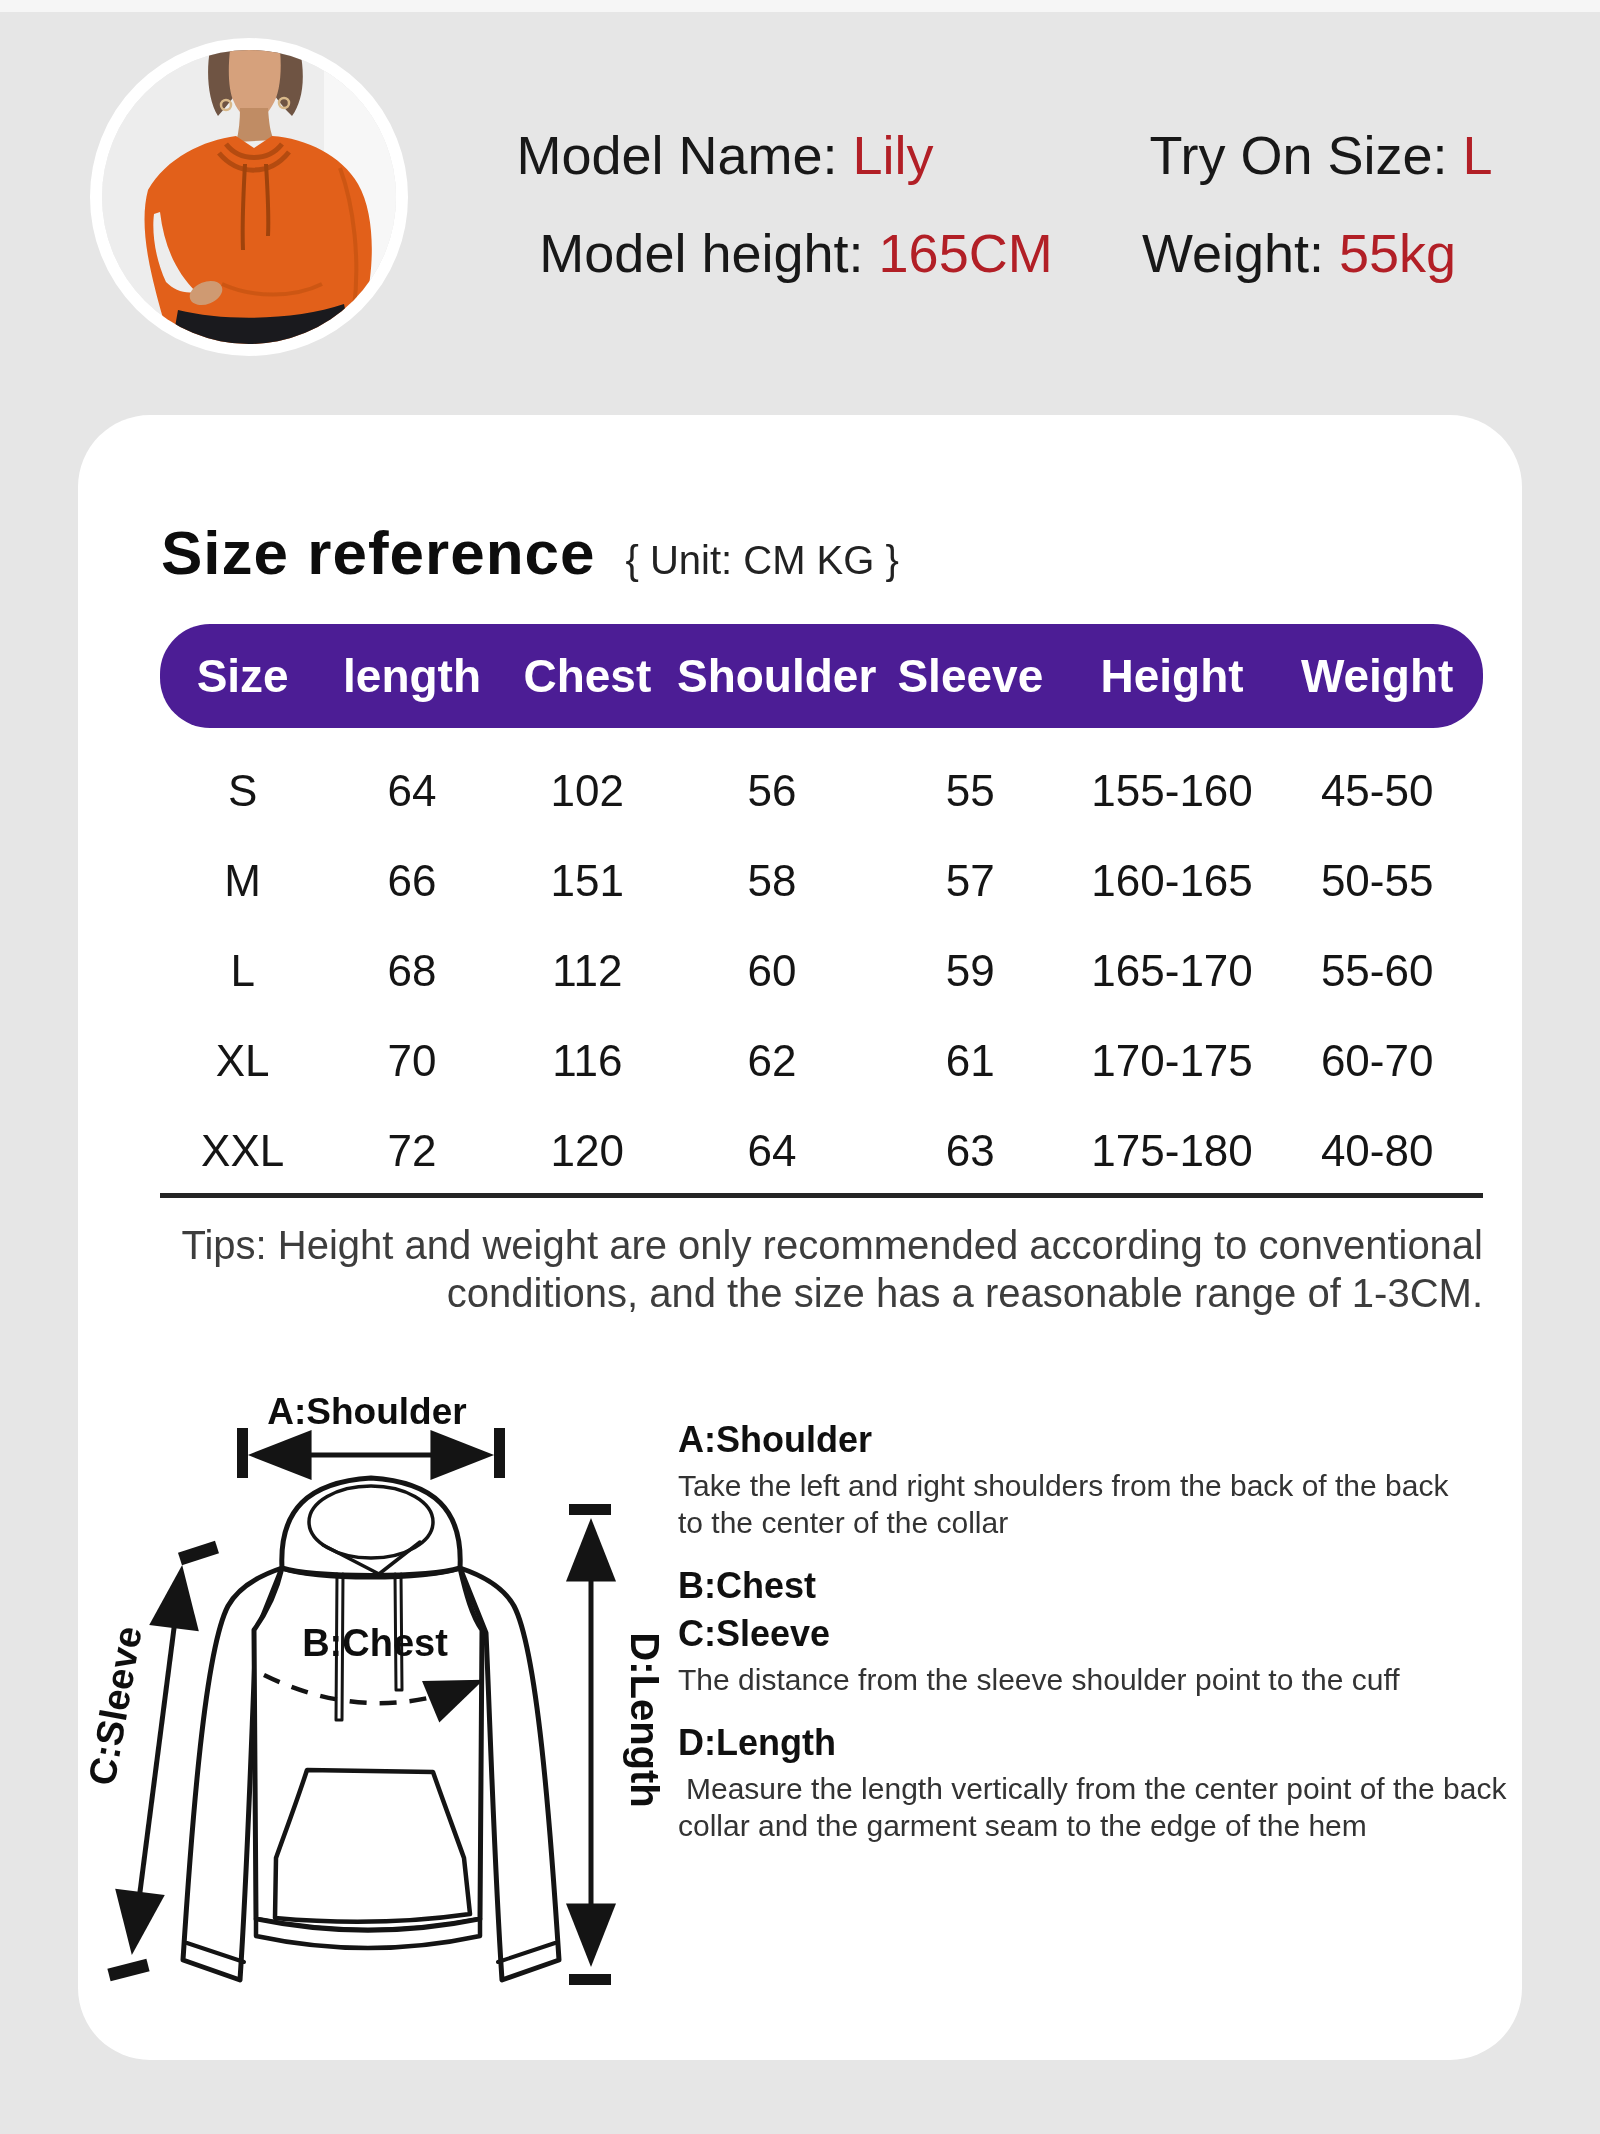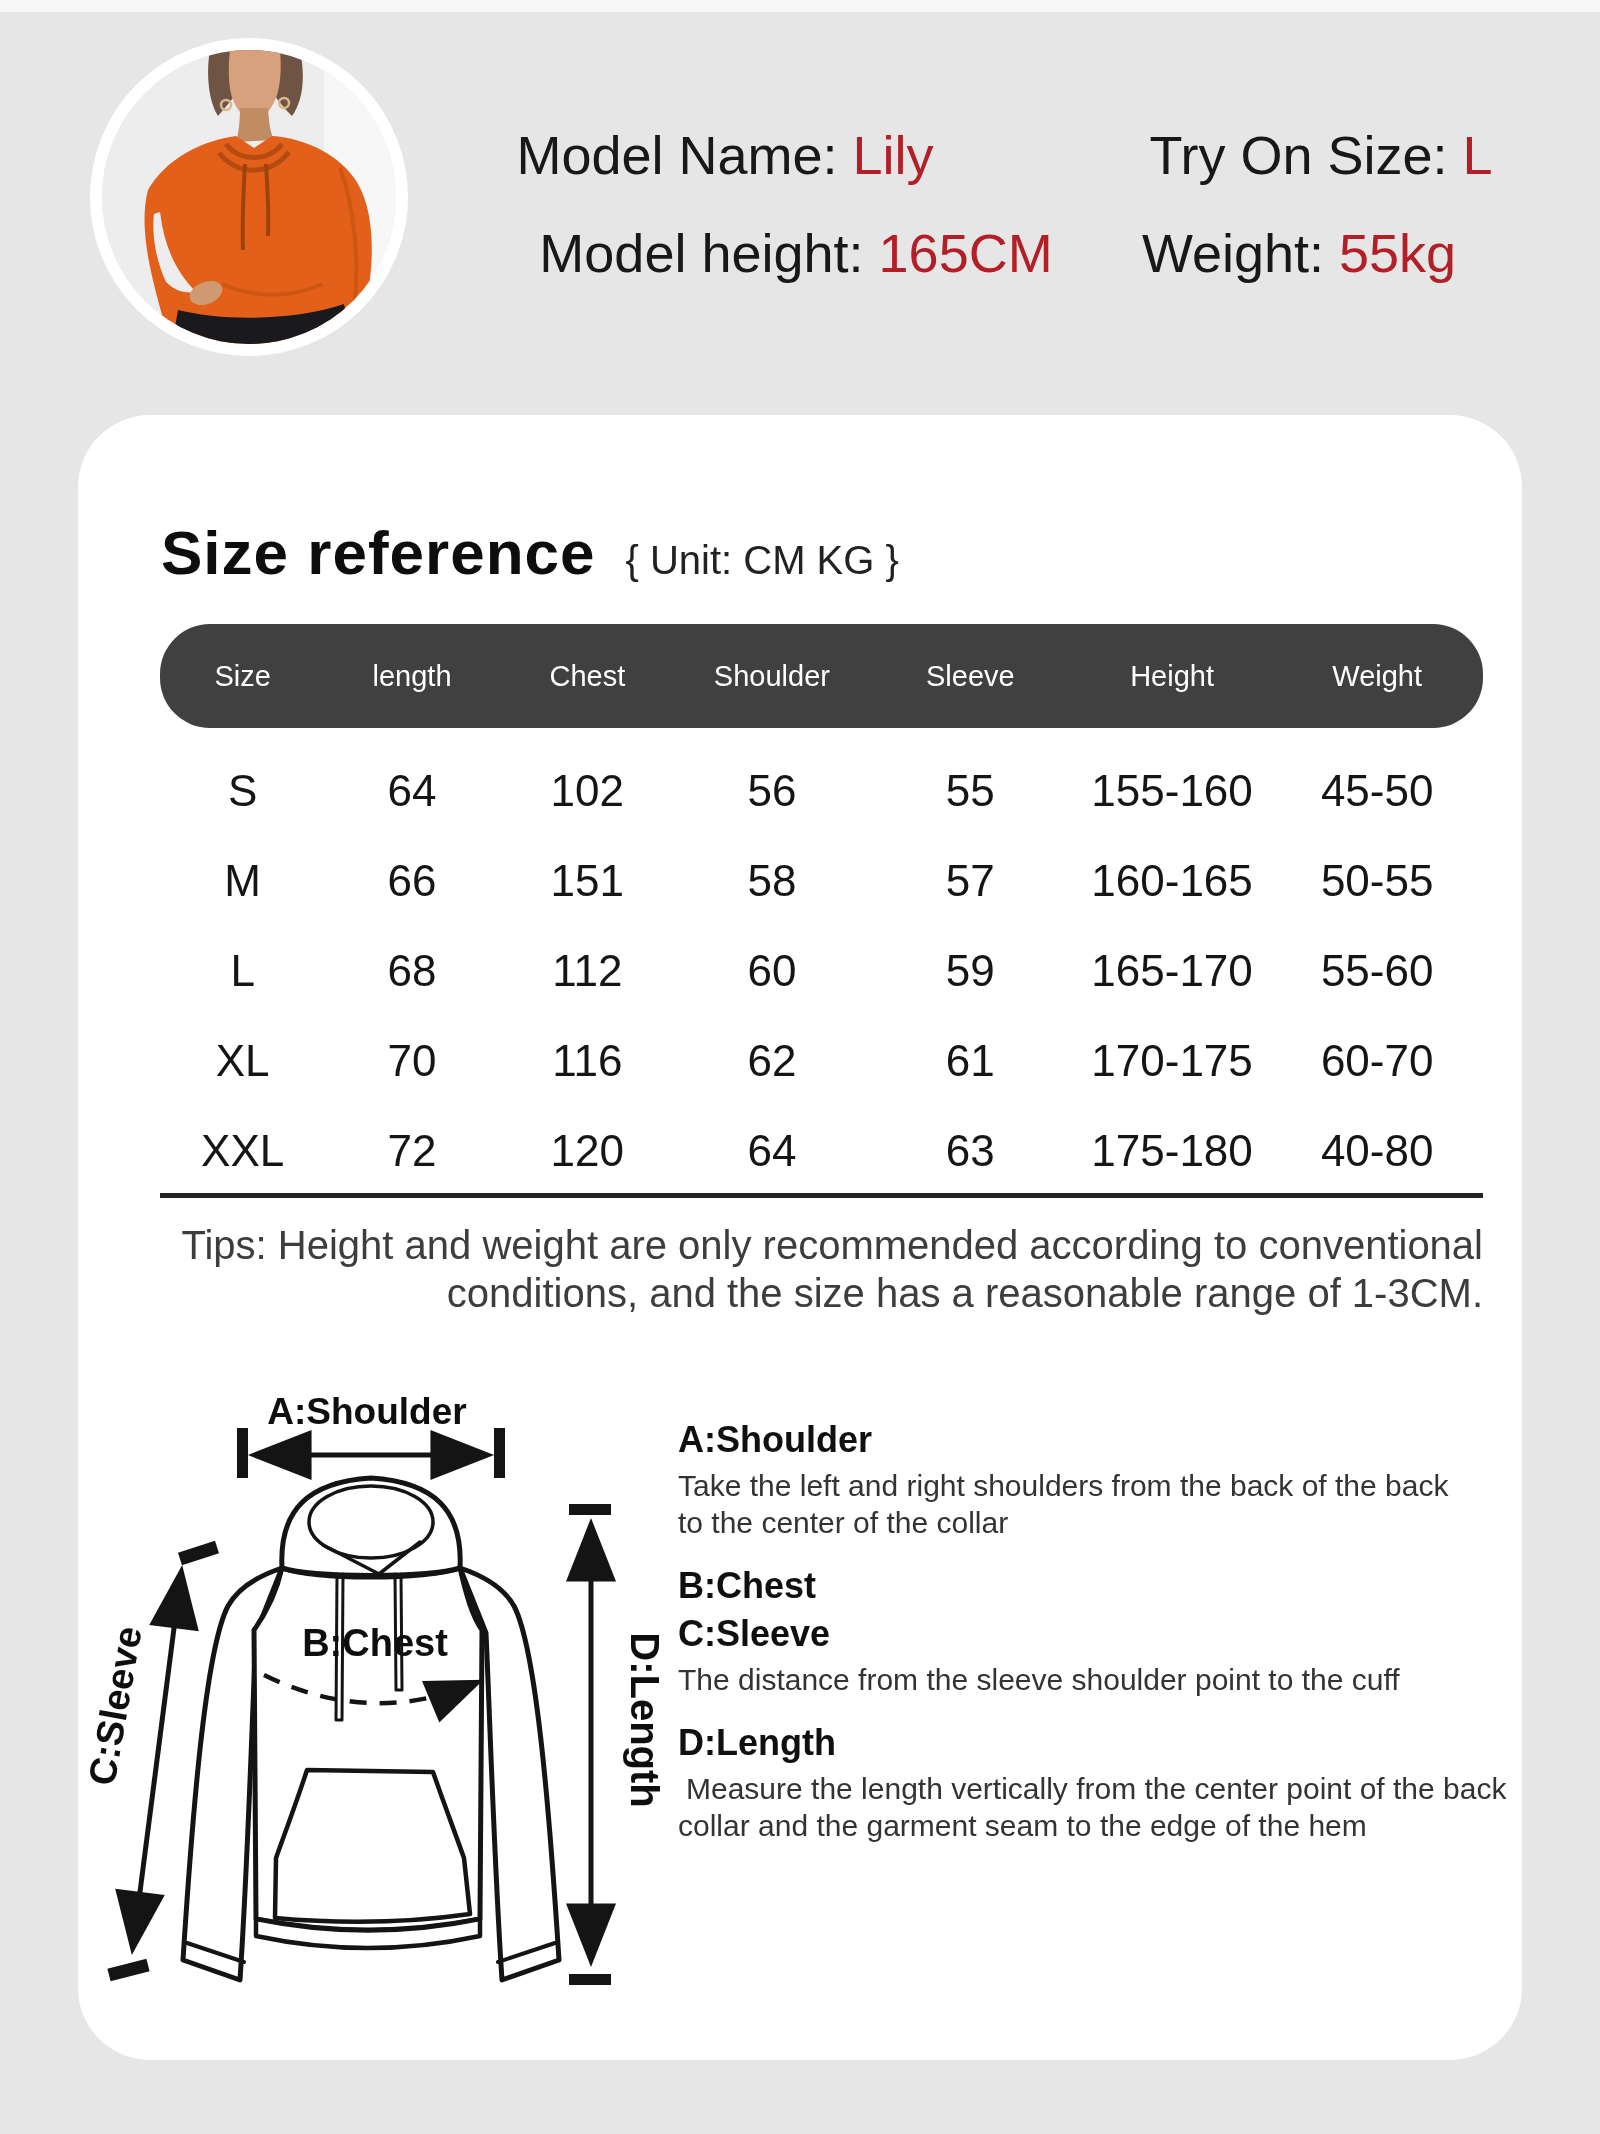--- a/index.html
+++ b/index.html
@@ -21,21 +21,21 @@
   
   .card{position:absolute;left:78px;top:415px;width:1444px;height:1645px;background:#ffffff;
         border-radius:72px;}
   .heading-row{position:absolute;left:77px;top:96px;display:flex;align-items:baseline;gap:24px;}
   .heading-row h1{margin:6px;font-size:62px;font-weight:bold;color:#0d0d0d;letter-spacing:1px;}
   .heading-row .unit{font-size:40px;color:#222;}
 
   
   table.size{position:absolute;left:82px;top:209px;width:1323px;border-collapse:separate;
              border-spacing:0;table-layout:fixed;}
-  table.size th{height:102px;background:#404040;color:#fff;font-weight:400;font-size:29px;
+  table.size th{height:102px;background:#4c1d95;color:#fff;font-weight:700;font-size:46px;
                 text-align:center;vertical-align:middle;}
   table.size th:first-child{border-radius:50px 0 0 50px;}
   table.size th:last-child{border-radius:0 50px 50px 0;}
   table.size td{height:88px;font-size:44px;color:#151515;text-align:center;vertical-align:middle;}
   table.size tr.spacer td{height:16px;}
   .divider{position:absolute;left:82px;top:778px;width:1323px;height:5px;background:#242424;}
   .tips{position:absolute;left:82px;top:806px;width:1323px;margin:0;text-align:right;
         font-size:40px;line-height:48px;color:#3d3d3d;}
 
   

